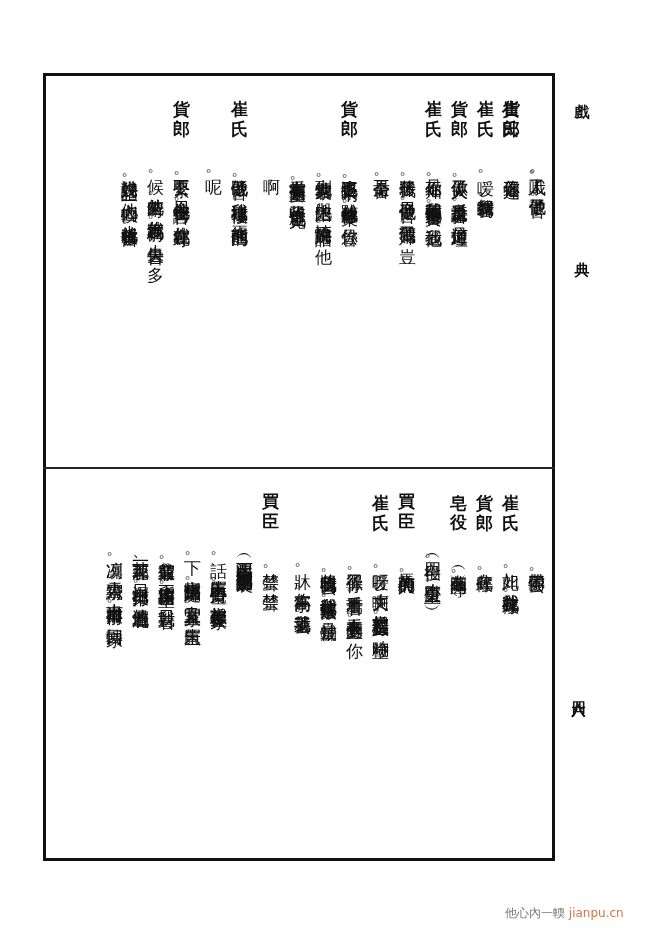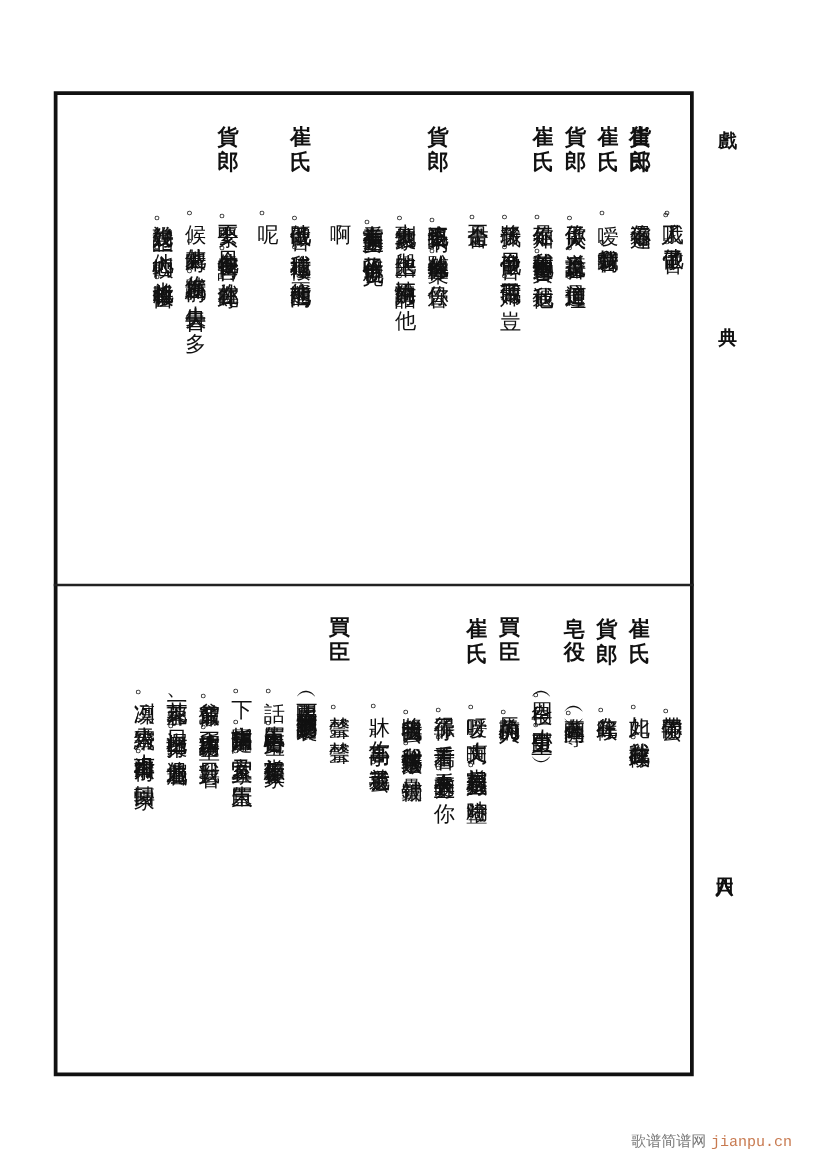--- a/index.html
+++ b/index.html
@@ -36,21 +36,21 @@
   .margin-head {
     position: absolute; left: 572px; writing-mode: vertical-rl; font-size: 15px; font-weight: bold;
   }
   .page-num {
     position: absolute; left: 570px; top: 690px; writing-mode: vertical-rl; font-size: 14px; font-weight: bold; letter-spacing: 1px;
   }
   .watermark {
     position: absolute; left: 505px; top: 905px; font-size: 12px; color: #777;
     font-family: "DejaVu Sans", "Liberation Sans", sans-serif; white-space: nowrap;
   }
-  .watermark .site { color: #c87a50; font-family: Liberation Mono, monospace; }
+  .watermark .site { color: #c87a50; }
 </style>
 </head>
 <body>
 
 <div class="frame"></div>
 <div class="divider"></div>
 
 <div class="margin-head" style="top:92px;">戲</div>
 <div class="margin-head" style="top:250px;">典</div>
 <div class="page-num">六四八</div>
@@ -172,15 +172,15 @@
       <div class="line">話。朱買臣心中自覺羞。想當年娶你在家</div>
       <div class="line">下。實指望夫唱婦隨。宜室又宜家。朱買臣</div>
       <div class="line">貧窮並非假。正所謂家徒四壁。我日對着</div>
       <div class="line">芙蓉花那一、日深山把柴打。偏遇着北風</div>
       <div class="line">凜冽。大雪紛飛。上山滑無可奈何。轉回家</div>
     </div>
   </div>
 </div>
 
 <div class="watermark">
-  <span>歌谱简谱网</span>
+  <span>他心內一輭</span>
   <span class="site">jianpu.cn</span>
 </div>
 
 </body></html>

